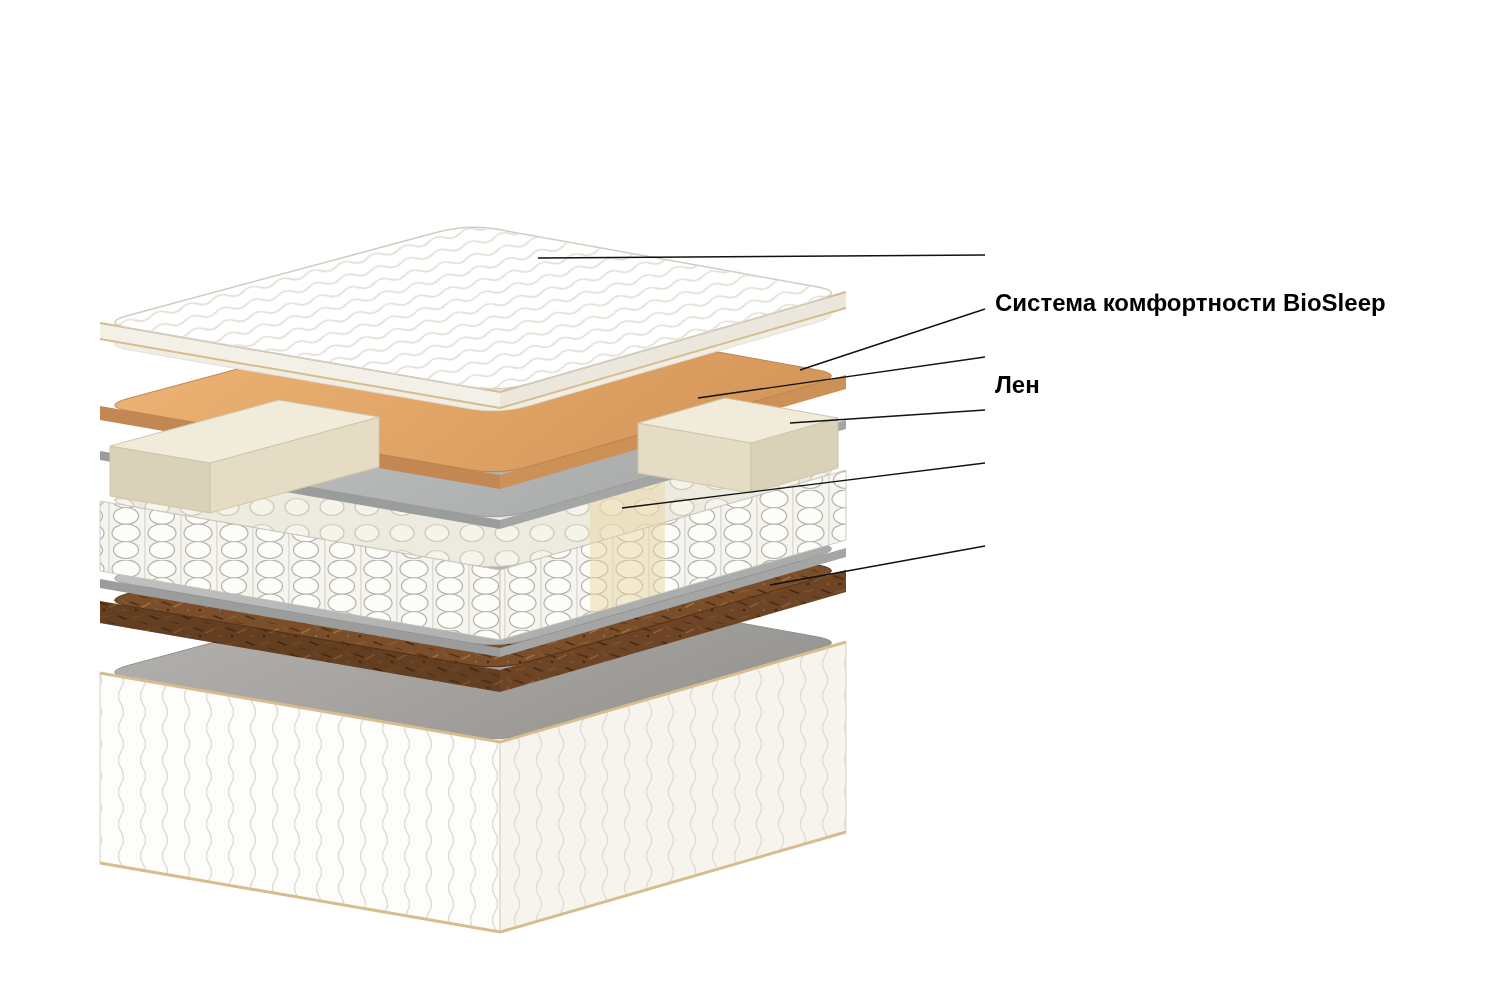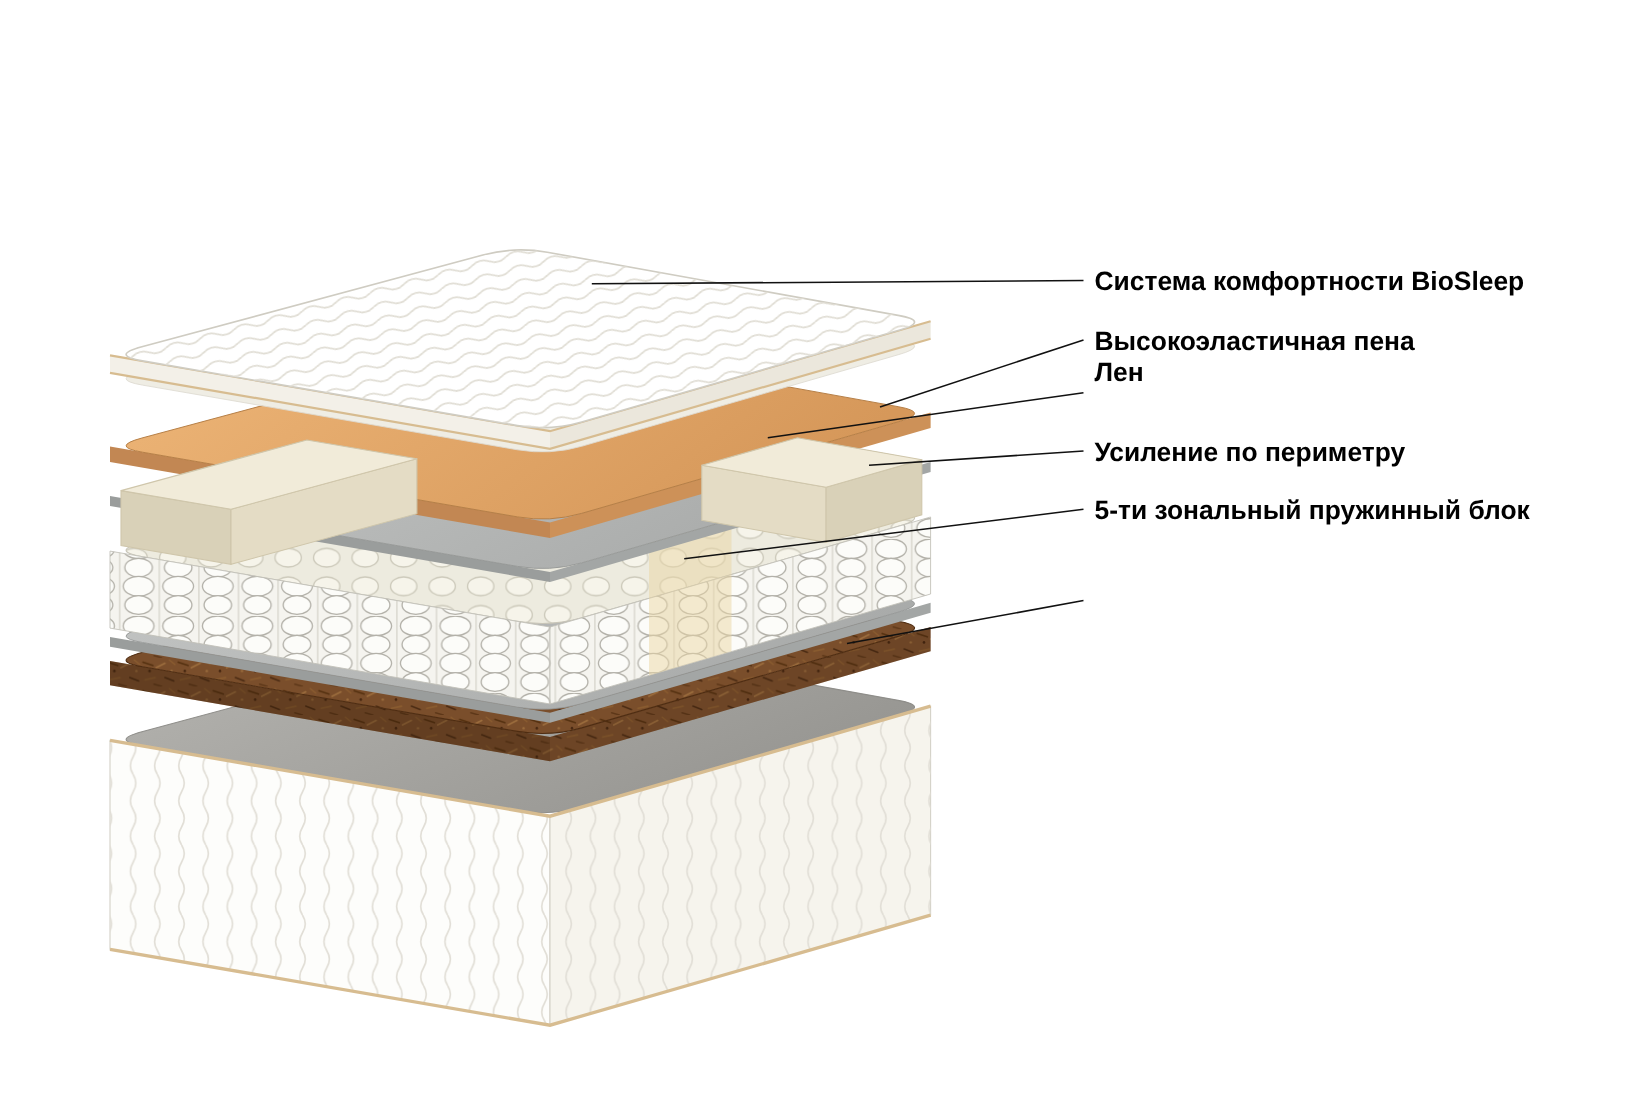--- a/index.html
+++ b/index.html
@@ -14,21 +14,21 @@
   .labels-layer{position:absolute;left:0;top:0;width:1500px;height:1000px;pointer-events:none;}
   .label{
     position:absolute;
     left:995px;
     font-weight:bold;
     font-size:24px;
     line-height:29px;
     color:#000000;
     white-space:nowrap;
   }
-  .label span{display:block;}
+  .label span{display:block;margin-top:46px;}
 </style>
 </head>
 <body>
 
 <div class="stage">
 
   <svg class="art" width="1500" height="1000" viewBox="0 0 1500 1000">
     <defs>
       <linearGradient id="foamGrad" x1="0" y1="0" x2="1" y2="0.3">
         <stop offset="0" stop-color="#eeb678"></stop>
@@ -150,27 +150,20 @@
       <line x1="790" y1="423" x2="985" y2="410"></line>
       <line x1="622" y1="508" x2="985" y2="463"></line>
       <line x1="770" y1="585" x2="985" y2="546"></line>
     </g>
   </svg>
 
   <div class="labels-layer">
     <div class="label" style="top:242px">
       <span>Система комфортности BioSleep</span>
     </div>
-    <div class="label" style="top:296px">
-      <span>Высокоэластичная пена</span>
-    </div>
     <div class="label" style="top:324px">
       <span>Лен</span>
     </div>
-    <div class="label" style="top:397px">
-      <span>Усиление по периметру</span>
-    </div>
     <div class="label" style="top:450px">
-      <span>5-ти зональный пружинный блок</span>
     </div>
   </div>
 
 </div>
 
 </body></html>

